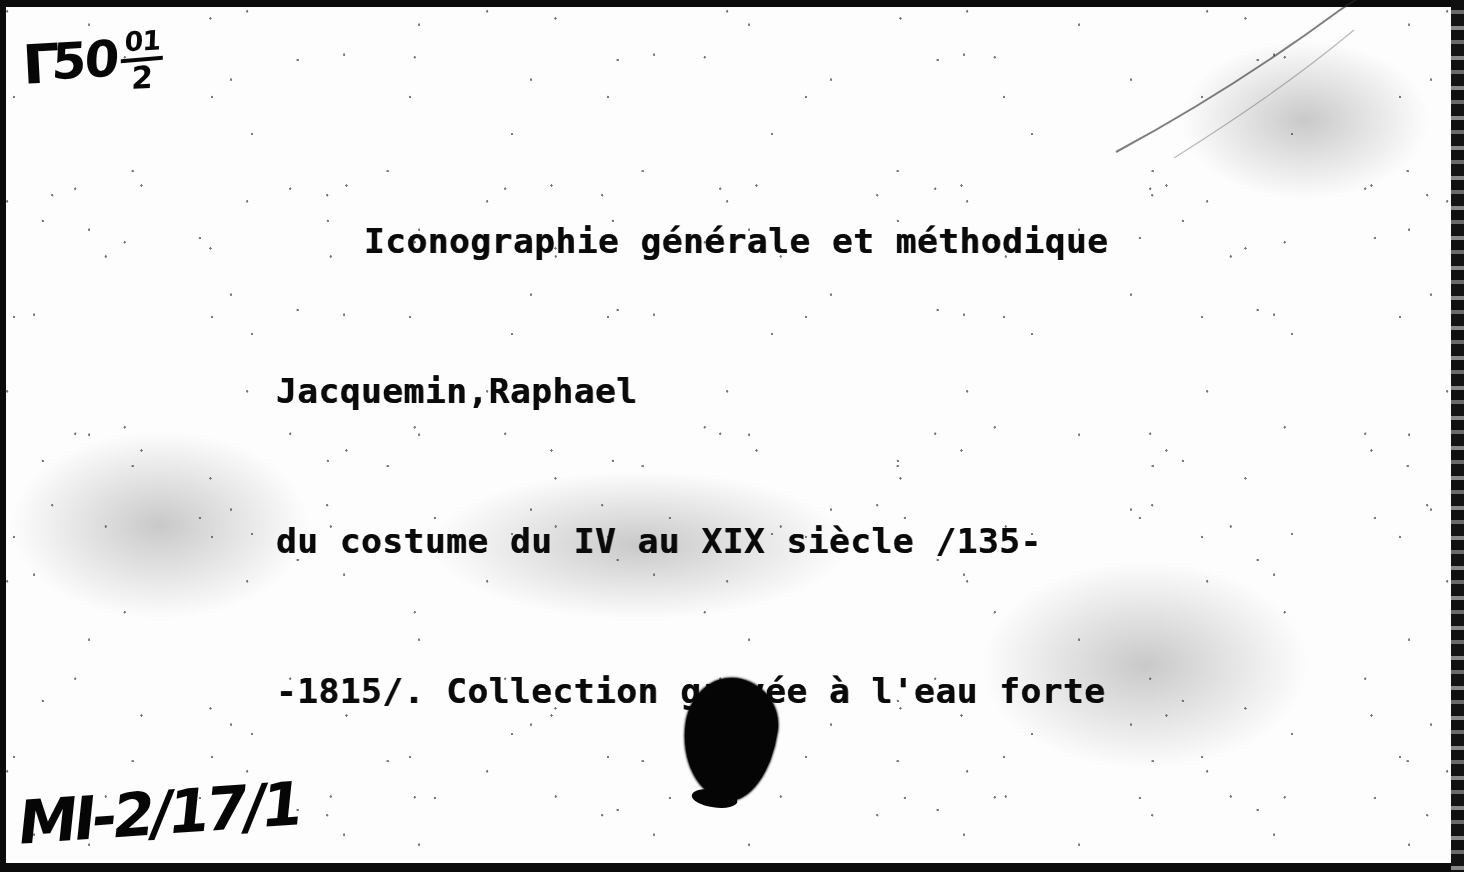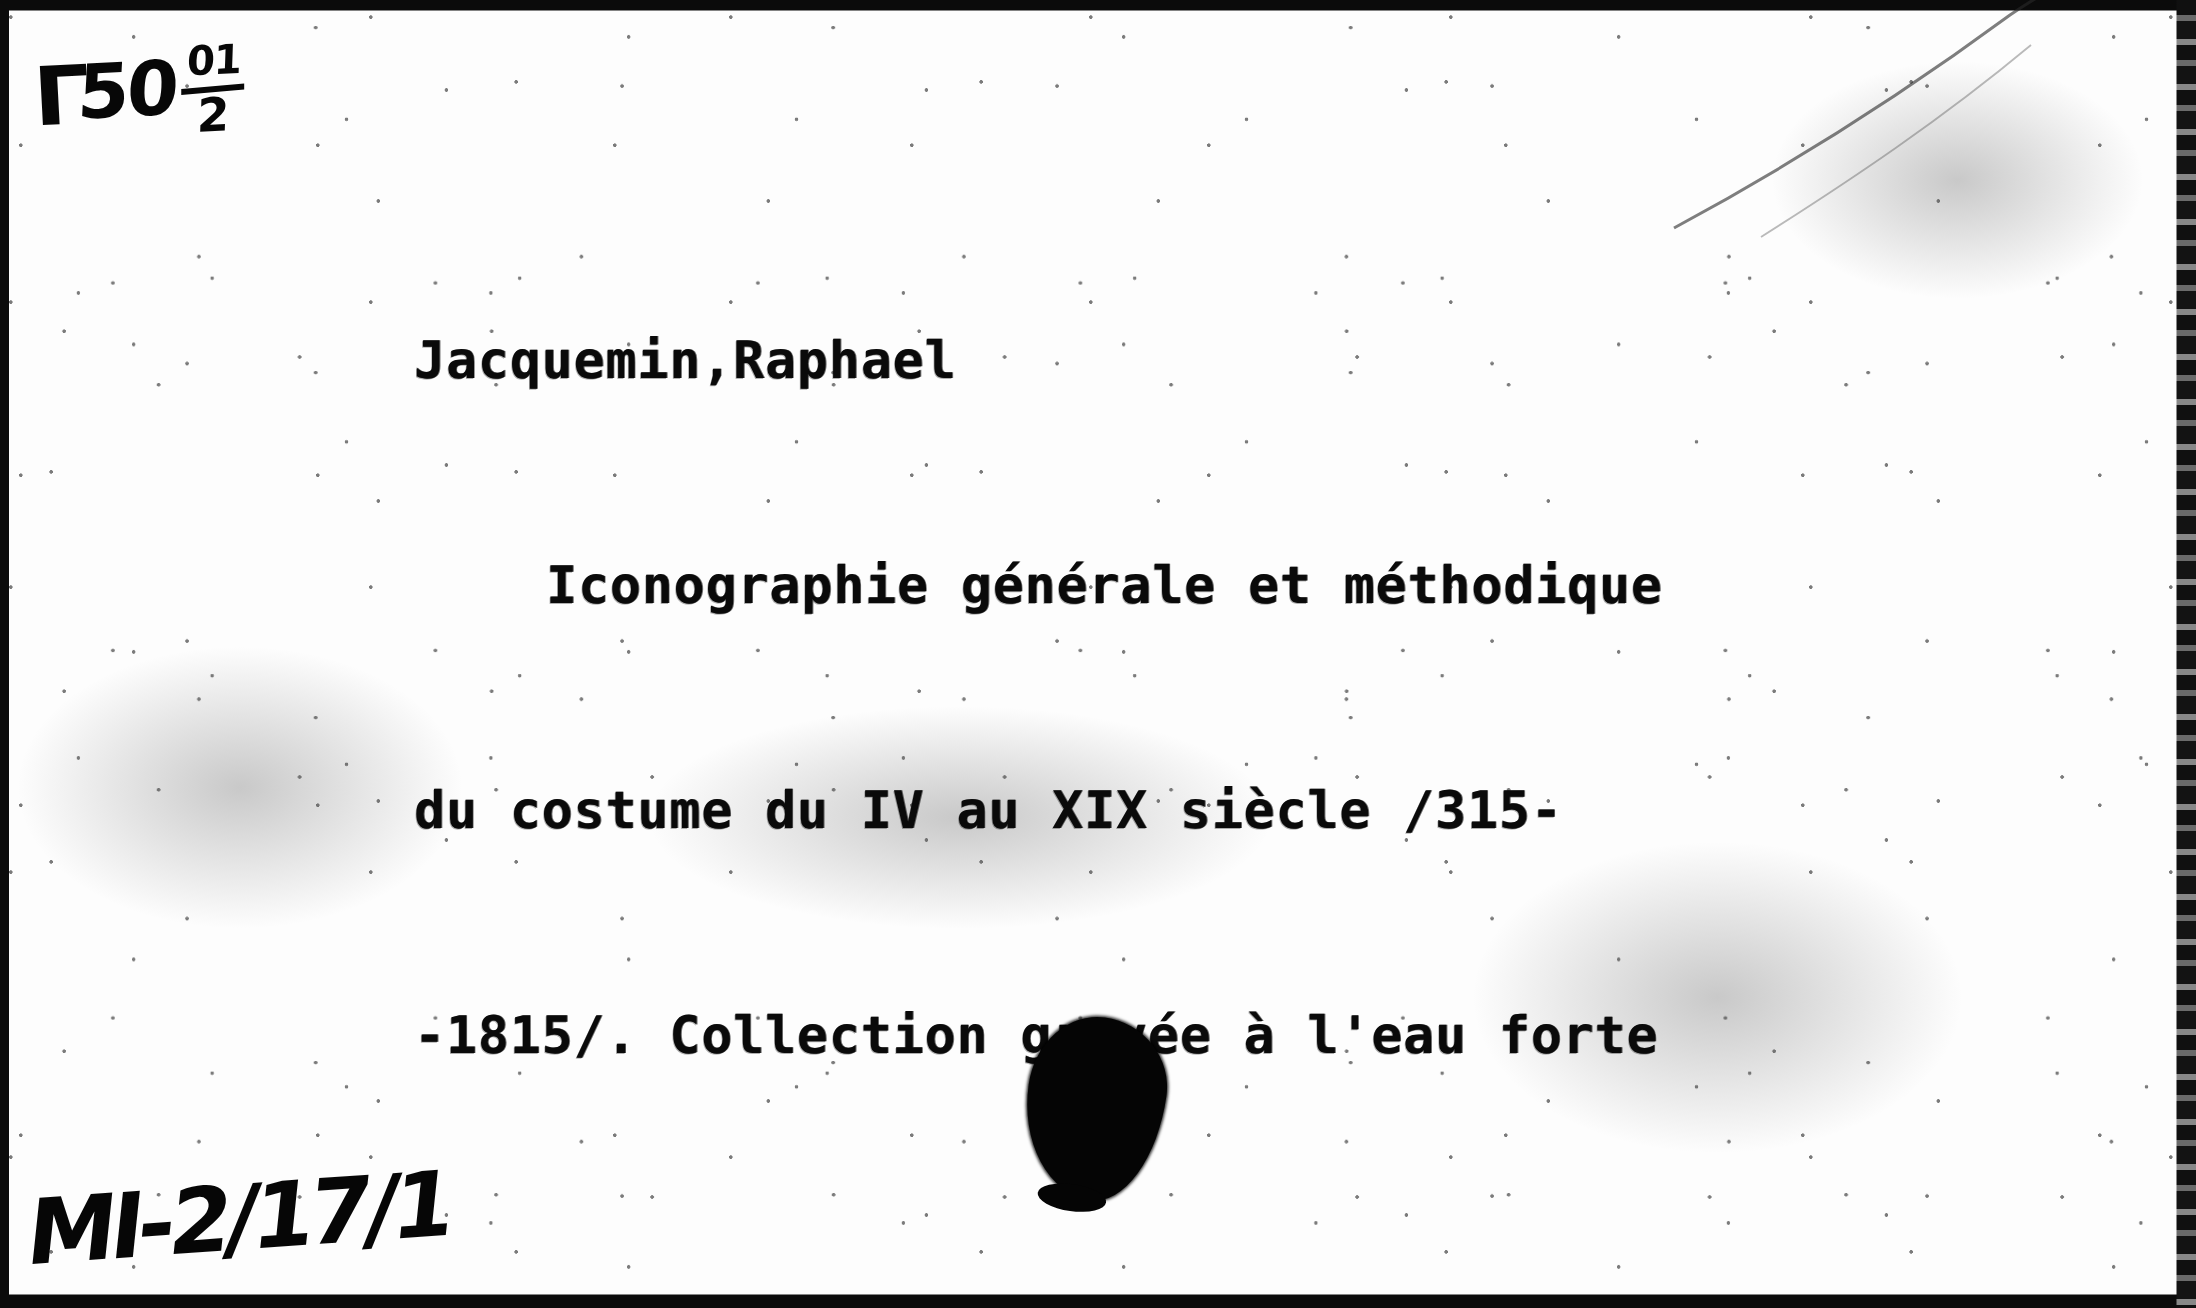--- a/index.html
+++ b/index.html
@@ -204,23 +204,23 @@
     <span class="bracket">Γ</span>
     <span class="base">50</span>
     <span class="frac">
       <span class="num">01</span>
       <span class="bar"></span>
       <span class="den">2</span>
     </span>
   </div>
 
   <div id="typed">
+    <span class="line indent">Iconographie générale et méthodique</span>
     <span class="line">Jacquemin,Raphael</span>
-    <span class="line indent">Iconographie générale et méthodique</span>
-    <span class="line">du costume du IV au XIX siècle /315-</span>
+    <span class="line">du costume du IV au XIX siècle /135-</span>
     <span class="line">-1815/. Collection gravée à l'eau forte</span>
     
   </div>
 
   <div id="blot"></div>
 
   <div id="accession">MΙ-2/17/1</div>
 
 </div>
 

